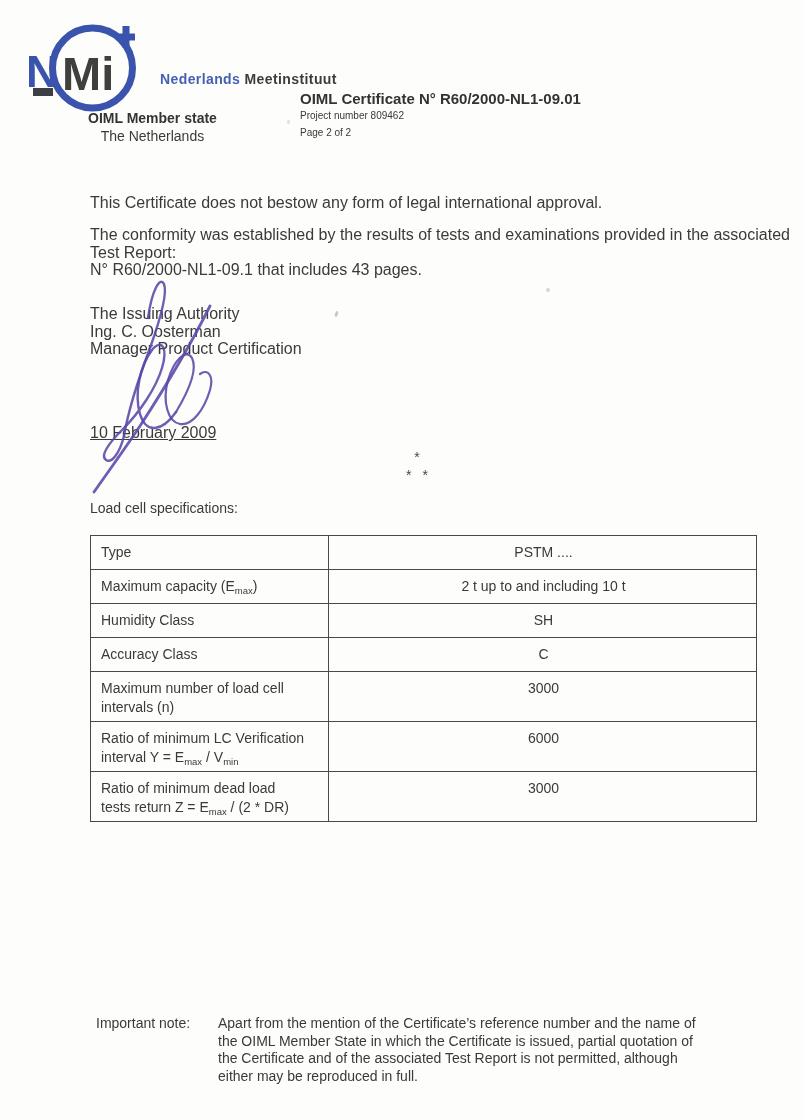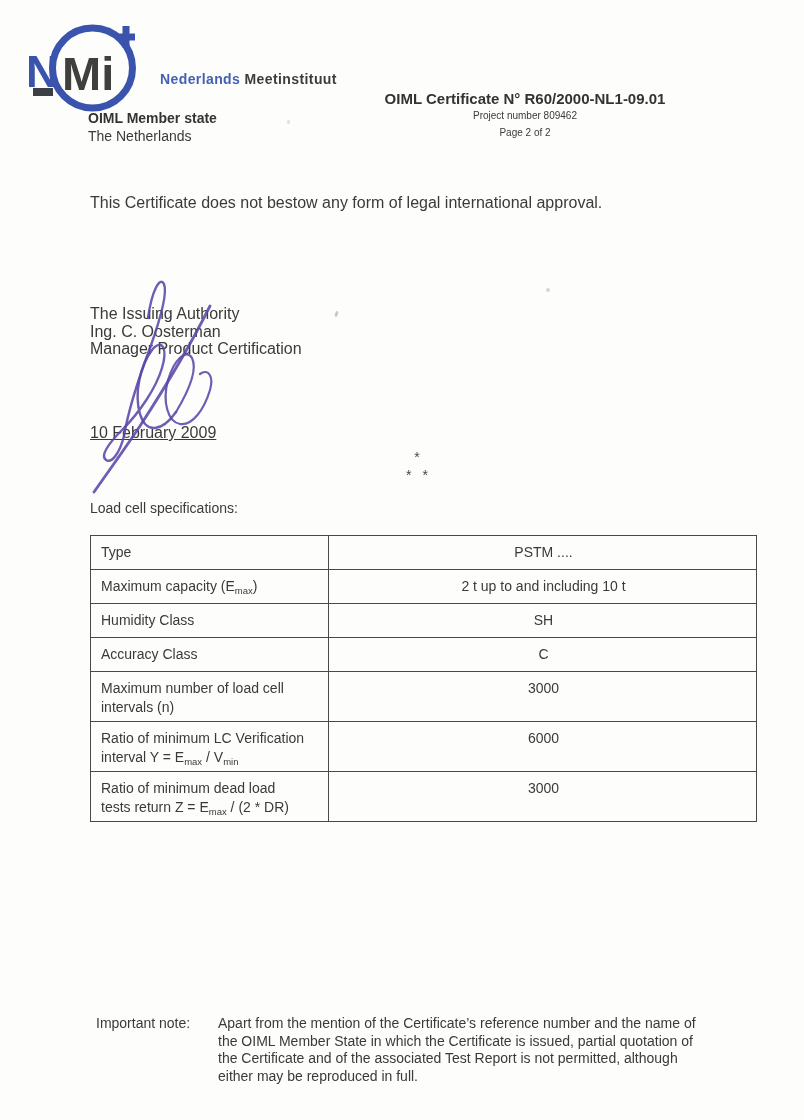--- a/index.html
+++ b/index.html
@@ -14,23 +14,23 @@
   }
   .abs{position:absolute;}
 
   
   .logo-svg{left:20px;top:20px;width:150px;height:110px;}
   .wordmark{left:160px;top:71px;font-size:14px;font-weight:bold;letter-spacing:.4px;white-space:nowrap;}
   .wordmark .blue{color:#4560b2;}
   .wordmark .dark{color:#3c3c3a;}
 
   
-  .member-block{left:88px;top:109px;font-size:14px;line-height:18px;}
+  .member-block{left:88px;top:109px;font-size:14px;line-height:18px;text-align:center;}
   .member-block .label{font-weight:bold;color:#343432;}
-  .cert-block{left:300px;top:90px;width:450px;text-align:center;line-height:17px;}
+  .cert-block{left:300px;top:90px;width:450px;text-align:left;line-height:17px;}
   .cert-no{font-size:15px;font-weight:bold;color:#333331;}
   .cert-sub{font-size:10px;}
 
   
   .bodytext{font-size:16px;line-height:17.5px;}
   .para1{left:90px;top:194px;}
   .para2{left:90px;top:226px;}
   .authority{left:90px;top:305px;}
   .date{left:90px;top:424px;text-decoration:underline;}
   .stars{left:383px;top:448px;width:68px;text-align:center;font-size:14px;line-height:18px;color:#464644;}
@@ -87,20 +87,25 @@
     <div>The Netherlands</div>
   </div>
 
   <div class="abs cert-block">
     <div class="cert-no">OIML Certificate N° R60/2000-NL1-09.01</div>
     <div class="cert-sub">Project number 809462</div>
     <div class="cert-sub">Page 2 of 2</div>
   </div>
 
   <div class="abs bodytext para1">This Certificate does not bestow any form of legal international approval.</div>
+  <div class="abs bodytext para2">
+      <div>The conformity was established by the results of tests and examinations provided in the associated</div>
+      <div>Test Report:</div>
+      <div>N° R60/2000-NL1-09.1 that includes 43 pages.</div>
+    </div>
   <div class="abs bodytext authority">
       <div>The Issuing Authority</div>
       <div>Ing. C. Oosterman</div>
       <div>Manager Product Certification</div>
     </div>
   <div class="abs bodytext date">10 February 2009</div>
 
   <svg class="abs sig-svg" viewBox="0 0 140 220" xmlns="http://www.w3.org/2000/svg">
     <path stroke-width="2.4" d="M 66,42 C 70,14 78,0 82,8 C 86,18 78,44 68,72 C 56,104 46,136 42,160" stroke="#5a47a8"></path>
     <path stroke-width="2.4" d="M 42,160 C 38,176 30,188 24,184 C 18,180 26,168 40,154 C 58,136 74,112 80,92 C 86,72 80,62 70,74 C 58,90 52,118 58,138 C 64,158 80,156 94,136" stroke="#5a47a8"></path>

